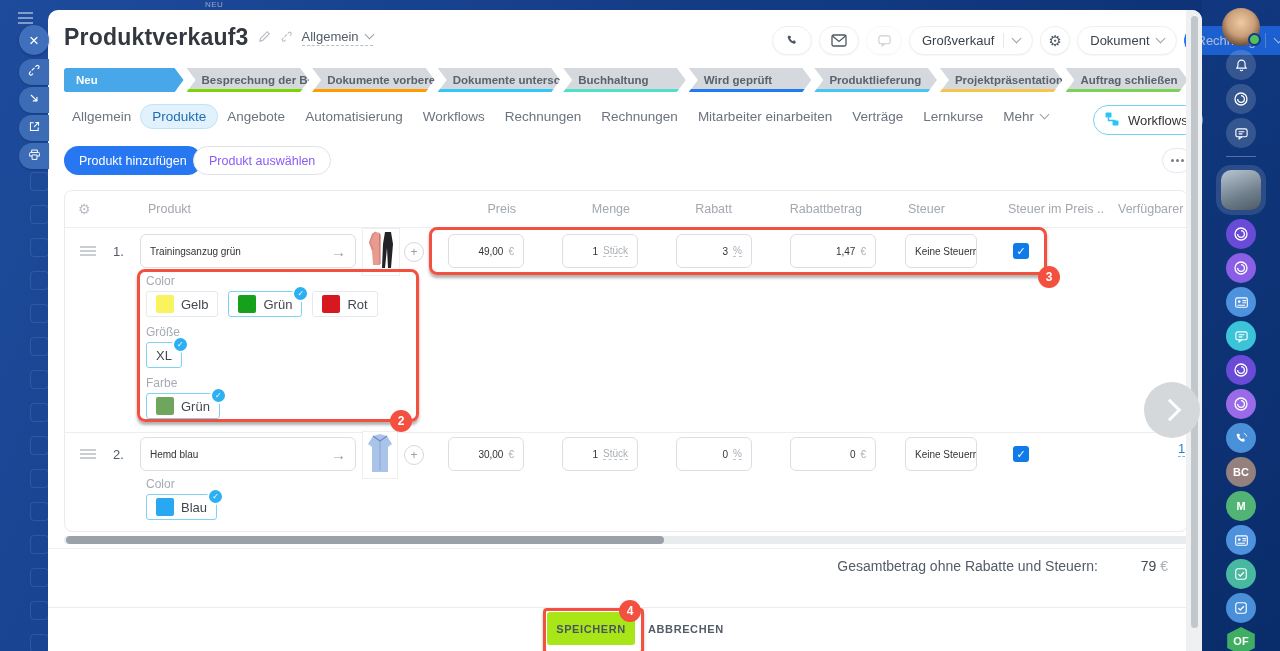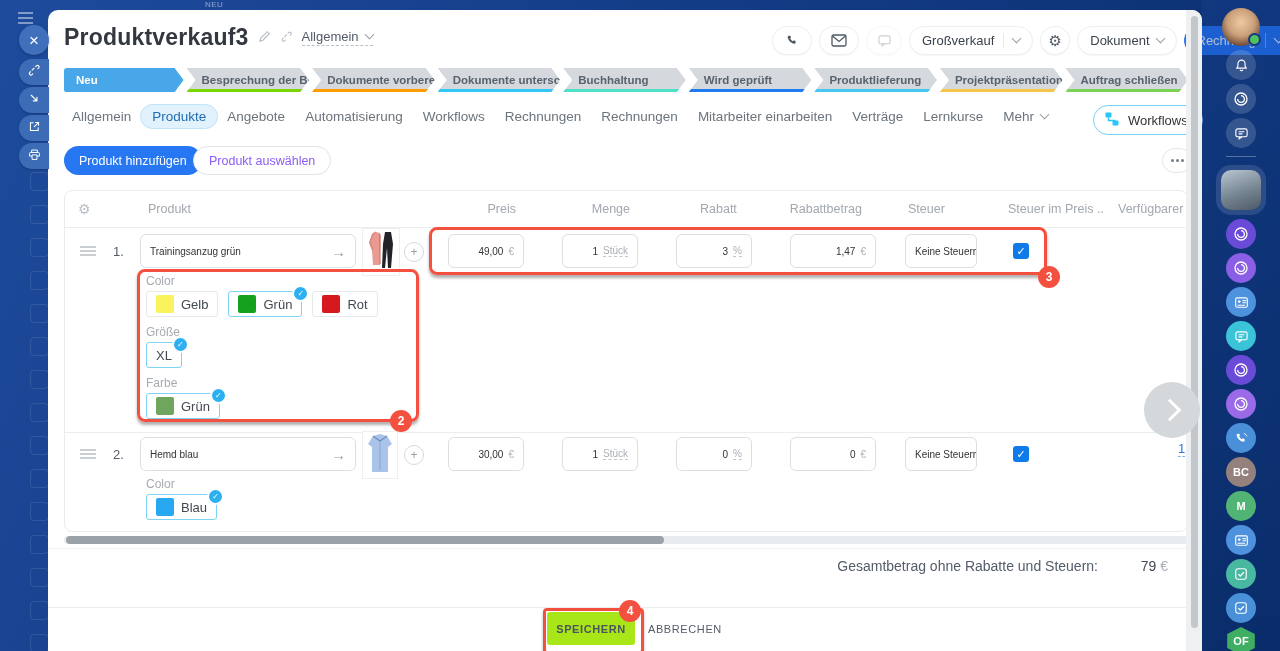--- a/index.html
+++ b/index.html
@@ -96,21 +96,21 @@
   .vthumb{left:1191px;top:16px;width:7px;height:612px;background:#c2c7cc;border-radius:4px;z-index:4}
   .nextbtn{left:1144px;top:382px;width:56px;height:56px;border-radius:50%;background:#d5d8db;z-index:5;display:flex;align-items:center;justify-content:center}
   .nextbtn i{width:13px;height:13px;border-right:3px solid #fff;border-top:3px solid #fff;transform:rotate(45deg);margin-right:5px}
 
   
   .total-row{display:flex;align-items:center;justify-content:flex-end;font-size:14px;color:#535c69;z-index:2}
   .total-val{width:70px;text-align:right;color:#424a53}
   .total-unit{color:#a9afb6;margin-left:4px}
   .footline{left:48px;top:607px;width:1154px;z-index:2}
   .savebtn{left:547px;top:612px;width:88px;height:33px;background:#a9e617;border-radius:3px;display:flex;align-items:center;justify-content:center;font-size:11px;font-weight:bold;letter-spacing:.6px;color:#4a5460;z-index:5}
-  .cancelbtn{left:648px;top:612px;height:33px;display:flex;align-items:center;font-size:11px;font-weight:normal;letter-spacing:.6px;color:#525c69;z-index:2}
+  .cancelbtn{left:648px;top:612px;height:33px;display:flex;align-items:center;font-size:11px;font-weight:bold;letter-spacing:.6px;color:#525c69;z-index:2}
 
   
   .redbox{border:3px solid #f4503f;border-radius:8px;box-shadow:0 3px 3px rgba(80,80,80,.45);z-index:6;pointer-events:none}
   .rednum{width:22px;height:22px;border-radius:50%;background:#f4503f;color:#fff;font-size:12px;font-weight:bold;display:flex;align-items:center;justify-content:center;z-index:7}
 
   
   .rside{position:absolute;left:1202px;top:0;width:78px;height:651px;z-index:2;display:flex;flex-direction:column;align-items:center;padding-top:8px;box-sizing:border-box;gap:4px;background:linear-gradient(180deg,rgba(23,65,143,.35),rgba(9,43,104,.35))}
   .rs-avatar{width:38px;height:38px;border-radius:50%;background:radial-gradient(circle at 50% 38%,#eecaa1 0%,#c99f7a 45%,#6e4a33 78%);position:relative;flex:none}
   .rs-online{position:absolute;right:-1px;bottom:0;width:9px;height:9px;border-radius:50%;background:#52c15c;border:2px solid #123a84}
   .rs-circle{width:30px;height:30px;border-radius:50%;background:rgba(255,255,255,.16);display:flex;align-items:center;justify-content:center;flex:none}
@@ -313,21 +313,21 @@
 
   <div class="a tablebox"></div>
   <div class="a hline" style="left:64px;top:227px;width:1124px"></div>
   <div class="a hline" style="left:64px;top:432px;width:1124px"></div>
   <div class="a hline" style="left:48px;top:548px;width:1154px;border-color:#f0f2f4"></div>
 
   <div class="a gearhead" style="left:78px;top:200px;z-index:3"></div>
   <div class="a colhead" style="left:148px;top:202px">Produkt</div>
   <div class="a colhead" style="left:440px;top:202px;width:76px;text-align:right">Preis</div>
   <div class="a colhead" style="left:554px;top:202px;width:76px;text-align:right">Menge</div>
-  <div class="a colhead" style="left:700px;top:202px;width:76px;">Rabatt</div>
+  <div class="a colhead" style="left:656px;top:202px;width:76px;text-align:right">Rabatt</div>
   <div class="a colhead" style="left:770px;top:202px;width:92px;text-align:right">Rabattbetrag</div>
   <div class="a colhead" style="left:908px;top:202px">Steuer</div>
   <div class="a colhead" style="left:1008px;top:202px;width:95px">Steuer im Preis ...</div>
   <div class="a colhead" style="left:1118px;top:202px;width:68px">Verfügbarer B</div>
 
   <div class="a drag" style="left:80px;top:246px"></div>
   <div class="a idx" style="left:113px;top:244px">1.</div>
   <div class="fld name" style="left:140px;top:234px;width:216px">
     <span class="nametext">Trainingsanzug grün</span>
     <span class="goarrow"></span>

